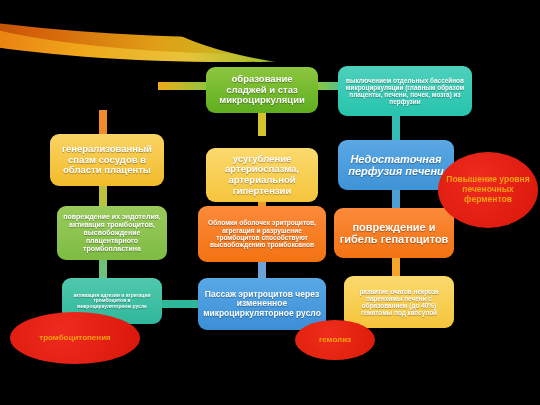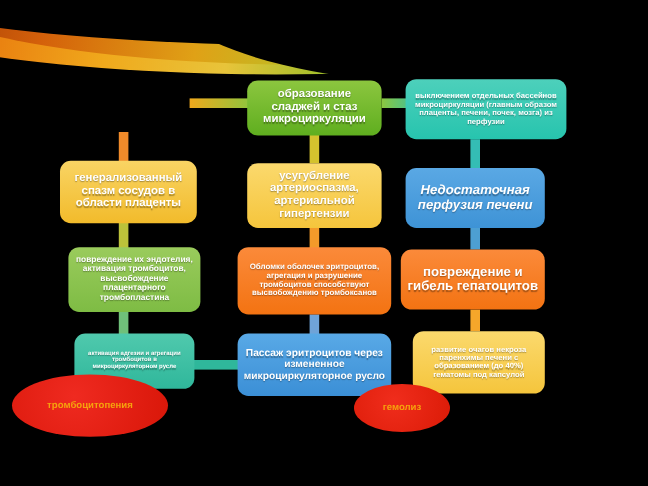--- a/index.html
+++ b/index.html
@@ -92,21 +92,21 @@
   </div>
 
   <div class="ellipse f-red" style="left:10px;top:312px;width:130px;height:52px;z-index:4;font-size:8px;">
     <span class="t-orange">тромбоцитопения</span>
   </div>
 
   <div class="node f-greenbr" style="left:206px;top:67px;width:112px;height:46px;font-size:9.5px;">
     <span>образование сладжей и стаз микроциркуляции</span>
   </div>
 
-  <div class="node f-yellow2" style="left:206px;top:136px;width:112px;height:54px;font-size:9.5px;">
+  <div class="node f-yellow2" style="left:206px;top:148px;width:112px;height:54px;font-size:9.5px;">
     <span>усугубление артериоспазма, артериальной гипертензии</span>
   </div>
 
   <div class="node f-orange2" style="left:198px;top:206px;width:128px;height:56px;font-size:6.6px;">
     <span>Обломки оболочек эритроцитов, агрегация и разрушение тромбоцитов способствуют высвобождению тромбоксанов</span>
   </div>
 
   <div class="node f-blue" style="left:198px;top:278px;width:128px;height:52px;font-size:8.5px;align-items:center;">
     <span>Пассаж эритроцитов через измененное микроциркуляторное русло</span>
   </div>
@@ -124,14 +124,17 @@
   </div>
 
   <div class="node f-orange2" style="left:334px;top:208px;width:120px;height:50px;font-size:11px;justify-content:flex-end;">
     <span>повреждение и гибель гепатоцитов</span>
   </div>
 
   <div class="node f-yellow2" style="left:344px;top:276px;width:110px;height:52px;font-size:6.4px;">
     <span>развитие очагов некроза паренхимы печени с образованием (до 40%) гематомы под капсулой</span>
   </div>
 
+  <div class="ellipse f-red" style="left:438px;top:152px;width:100px;height:76px;z-index:4;font-size:8.5px;padding:0 6px;box-sizing:border-box;">
+    <span class="t-orange">Повышение уровня печеночных ферментов</span>
+  </div>
 
 </div>
 
 </body></html>

